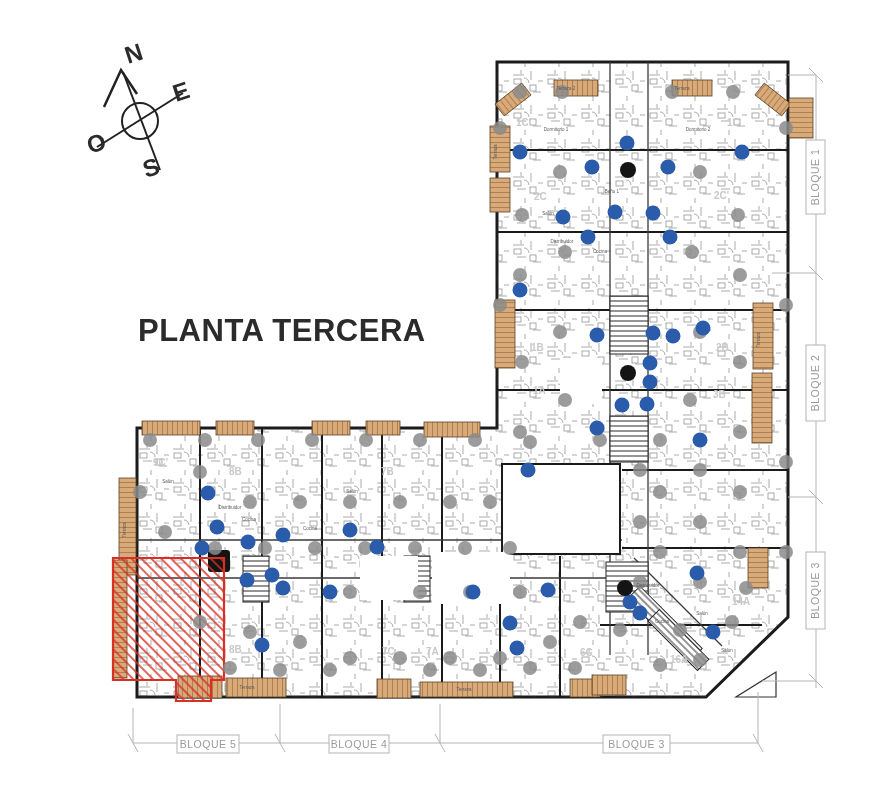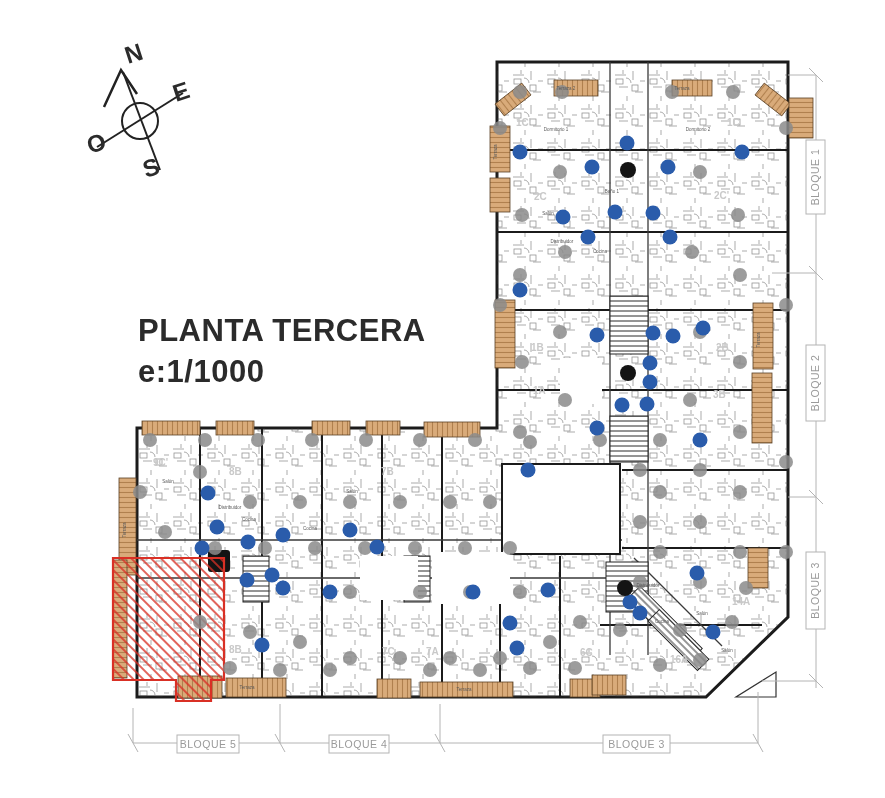--- a/index.html
+++ b/index.html
@@ -13,21 +13,20 @@
   }
   svg text{font-family:"Liberation Sans", sans-serif;}
 </style>
 </head>
 <body>
 
 <div class="sheet">
 
   <div class="title-block">
     <div>PLANTA TERCERA</div>
-    <div>e:1/1000</div>
   </div>
 
   <svg id="plan-svg" width="885" height="798" viewBox="0 0 885 798" style="position:absolute;left:0;top:0;">
     <defs>
       <pattern id="terrV" width="5" height="6" patternUnits="userSpaceOnUse">
         <rect width="5" height="6" fill="#d9ab7a"></rect>
         <path d="M2.5,0 V6" stroke="#b0804e" stroke-width="1.1"></path>
       </pattern>
       <pattern id="terrH" width="6" height="5" patternUnits="userSpaceOnUse">
         <rect width="6" height="5" fill="#d9ab7a"></rect>

